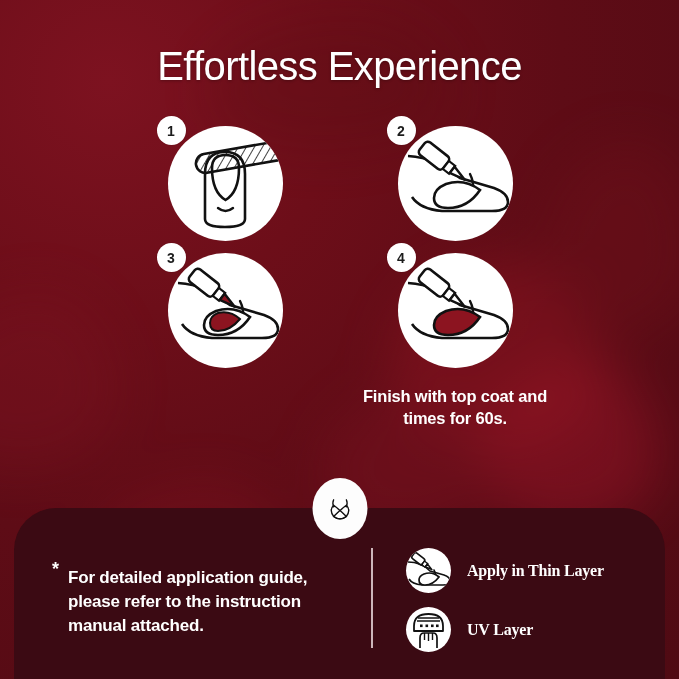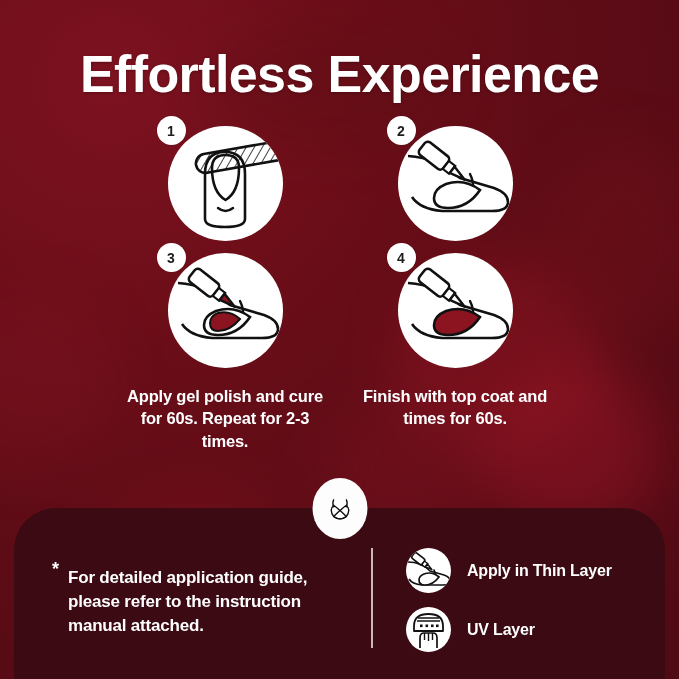--- a/index.html
+++ b/index.html
@@ -15,21 +15,21 @@
     background:
       radial-gradient(circle at 16% 12%, #7d1220 0%, #6d0e19 28%, #5e0c16 55%, #4f0a13 100%),
       linear-gradient(135deg,#7a1120 0%,#60101a 50%,#4c0b14 100%);
   }
   .bg-rose{position:absolute;inset:-40px;filter:blur(26px);opacity:.95;}
   .petal{position:absolute;border-radius:60% 40% 55% 45%/55% 60% 40% 45%;}
 
   
   .title{
     position:absolute;left:0;right:0;top:44px;text-align:center;
-    color:#ffffff;font-size:52px;font-weight:bold;letter-spacing:-.6px;
+    color:#ffffff;font-size:40px;font-weight:normal;letter-spacing:-.6px;
     text-shadow:0 1px 3px rgba(0,0,0,.28);
   }
 
   
   .steps{position:absolute;left:110px;top:126px;width:460px;}
   .row{display:flex;}
   .step{width:230px;display:flex;flex-direction:column;align-items:center;}
   .circle-wrap{position:relative;width:115px;height:115px;}
   .circle{
     position:absolute;left:0;top:0;width:115px;height:115px;border-radius:50%;
@@ -56,21 +56,21 @@
     position:absolute;left:50%;top:478px;transform:translateX(-50%);
     width:55px;height:61px;border-radius:50%;background:#fdfdfd;
     display:flex;align-items:center;justify-content:center;z-index:5;
   }
   .note{
     position:absolute;left:52px;top:557px;display:flex;gap:9px;width:310px;
   }
   .note-star{color:#fff;font-size:18px;font-weight:bold;line-height:1.42;}
   .note-text{color:#fff;font-size:17px;font-weight:bold;line-height:1.42;letter-spacing:-.2px;margin-top:9px;}
   .divider{position:absolute;left:371px;top:548px;width:2px;height:100px;background:#e8d5d8;opacity:.85;}
-  .features{position:absolute;left:406px;top:548px;}
+  .features{position:absolute;left:406px;top:548px;font-family:Liberation Serif, serif;}
   .feature{display:flex;align-items:center;gap:16px;margin-bottom:14px;}
   .fic{width:45px;height:45px;border-radius:50%;background:#fff;flex:0 0 45px;overflow:hidden;}
   .flabel{color:#fff;font-size:16px;font-weight:bold;letter-spacing:-.2px;}
   svg{display:block;}
 </style>
 </head>
 <body>
 
 <div id="root">
 
@@ -163,21 +163,20 @@
                 <path d="M50 60 q12 -3 22 6 q-10 12 -22 12 q-8 0 -8 -8 q0 -7 8 -10 Z" fill="#8c1420" stroke="#111" stroke-width="2"></path>
                 <g transform="rotate(38 33 40)">
                   <rect x="14" y="22" width="30" height="16" rx="4" fill="#fff" stroke="#111" stroke-width="2.6"></rect>
                   <rect x="44" y="25" width="8" height="10" fill="#fff" stroke="#111" stroke-width="2.2"></rect>
                   <path d="M52 26 q16 4 16 4 q0 0 -16 4 Z" fill="#8c1420" stroke="#111" stroke-width="2.4" stroke-linejoin="round"></path>
                 </g>
               </g>
             </svg>
           </div>
         </div>
-        <div class="caption">Apply gel polish and cure for 60s. Repeat for 2-3 times.</div>
       </div>
 
       <div class="step">
         <div class="circle-wrap">
           <div class="badge">4</div>
           <div class="circle">
             <svg viewBox="0 0 115 115" width="115" height="115">
               <defs>
                   <clipPath id="c4">
                     <circle cx="57.5" cy="57.5" r="57.5"></circle>

